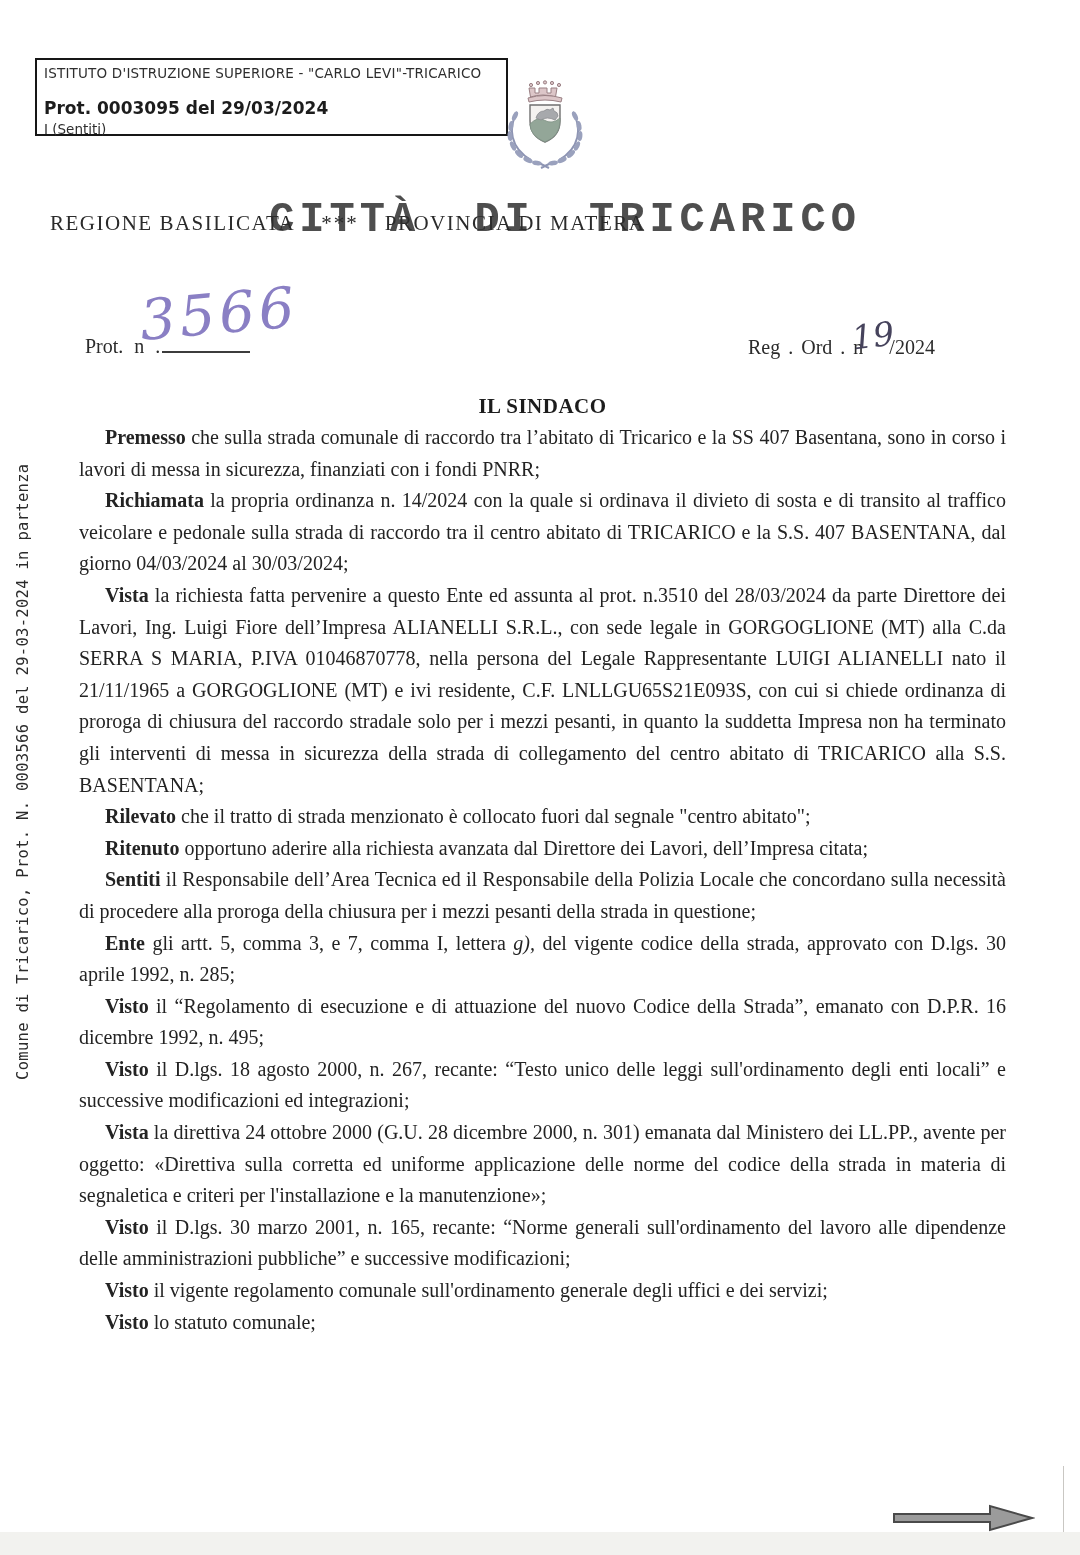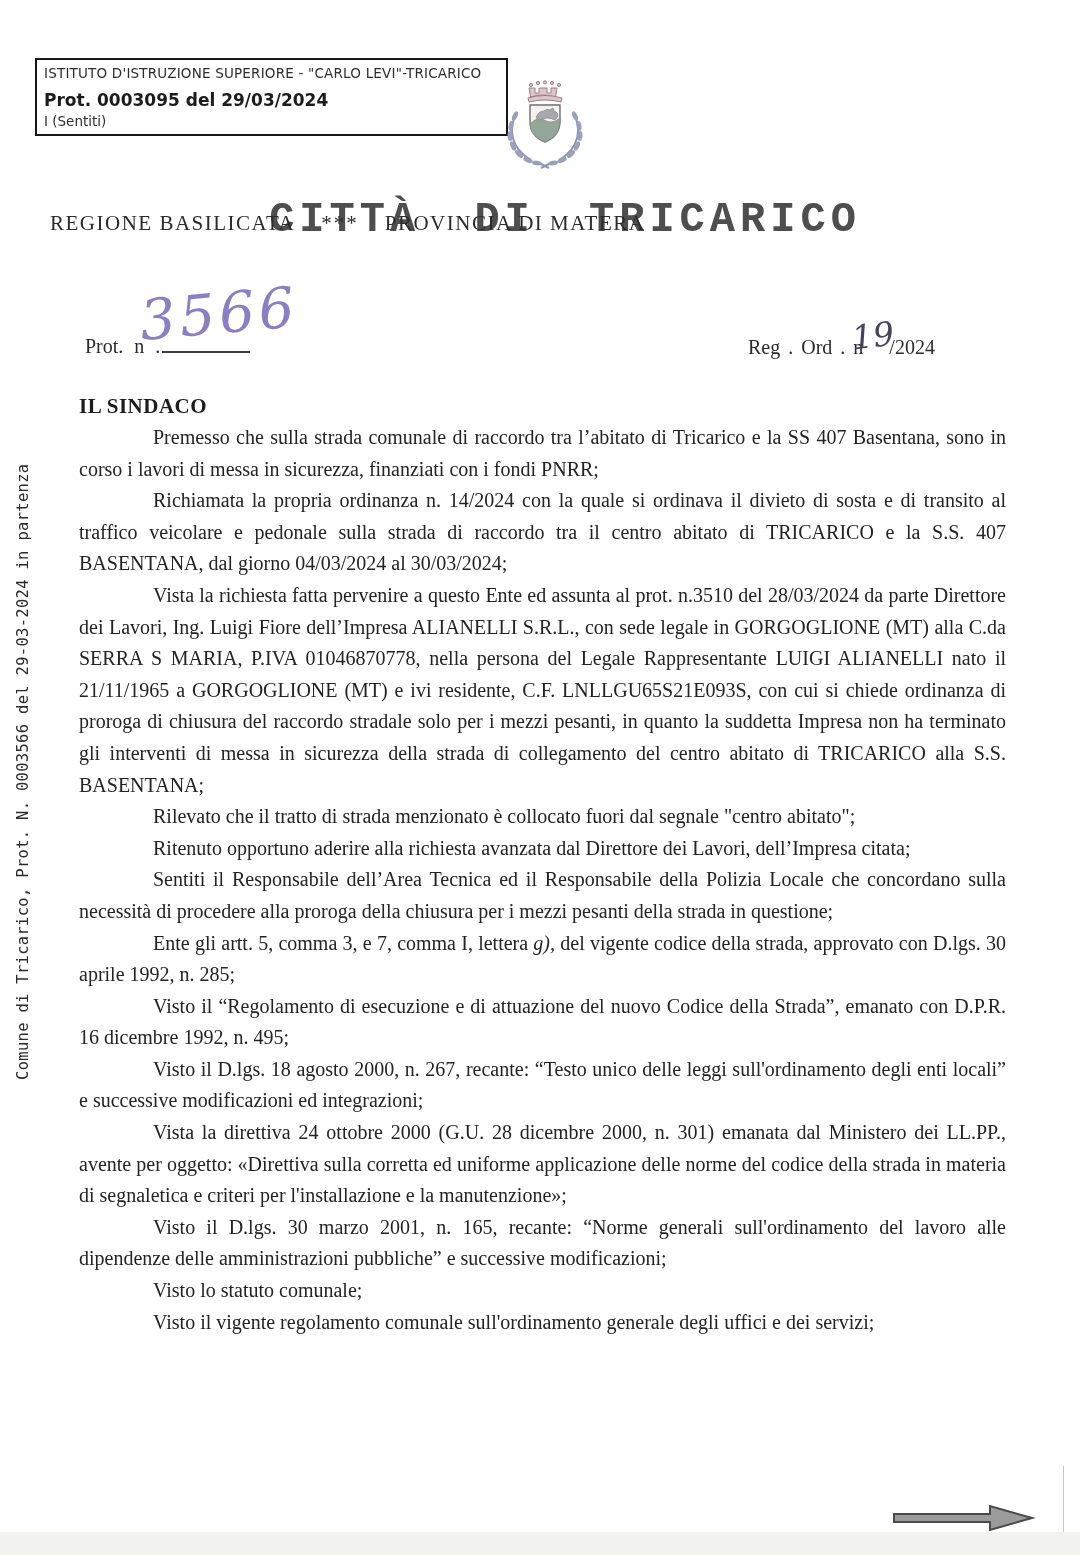--- a/index.html
+++ b/index.html
@@ -6,47 +6,47 @@
   .page{position:relative;width:1080px;height:1555px;background:#ffffff;overflow:hidden;
         font-family:"Liberation Serif",serif;color:#1f1f1f;}
   
   .bottom-strip{position:absolute;left:0;right:0;bottom:0;height:23px;background:#f2f2ef;}
   .right-edge{position:absolute;left:1063px;top:1466px;width:1px;height:66px;background:#c9c7c3;}
   
   .stamp-box{position:absolute;left:35px;top:58px;width:456px;height:64px;background:#fff;
              border:2px solid #161616;padding:5px 6px 5px 7px;
              font-family:"DejaVu Sans","Liberation Sans",sans-serif;color:#2e2e2e;}
   .stamp-l1{font-size:13.5px;letter-spacing:0.2px;white-space:nowrap;}
-  .stamp-l2{font-size:17px;font-weight:bold;margin-top:9px;color:#1c1c1c;}
+  .stamp-l2{font-size:17px;font-weight:bold;margin-top:17px;color:#1c1c1c;}
   .stamp-l3{font-size:13.5px;margin-top:3px;}
   
   .crest{position:absolute;left:501px;top:78px;width:88px;height:92px;}
   
   .header-title{position:absolute;left:50px;top:153px;width:1030px;text-align:center;
                 font-family:Liberation Mono, monospace;font-weight:bold;
                 font-size:42px;letter-spacing:5px;word-spacing:24px;color:#4e4e4e;margin-top:43px;}
   .header-subtitle{position:absolute;left:50px;top:211px;width:1030px;
                    font-size:21px;letter-spacing:1.5px;color:#2b2b2b;}
   .header-subtitle .sep{display:inline-block;margin:0 26px;letter-spacing:2px;}
   
   .prot-line{position:absolute;left:85px;top:333px;font-size:20px;color:#2b2b2b;word-spacing:6px;}
   .prot-underline{display:inline-block;width:88px;border-bottom:2px solid #3c3c3c;height:18px;margin-left:2px;}
   .hw{font-family:"DejaVu Serif",serif;font-style:italic;white-space:nowrap;}
   .hw-3566{position:absolute;left:140px;top:288px;font-size:56px;letter-spacing:4px;
            color:#8a7fc4;transform:rotate(-5deg);transform-origin:0 50%;}
   .reg-line{position:absolute;left:748px;top:336px;font-size:20px;color:#2b2b2b;word-spacing:3px;}
   .hw-19{position:absolute;left:852px;top:316px;font-size:33px;color:#46435c;
          transform:rotate(-7deg);}
   
-  .doc-heading{position:absolute;left:79px;top:394px;width:927px;
+  .doc-heading{position:absolute;left:79px;top:394px;width:927px;text-align:center;
                font-size:21px;font-weight:bold;letter-spacing:0.5px;color:#1c1c1c;}
   .doc-body{position:absolute;left:79px;top:422px;width:927px;font-size:20px;line-height:31.6px;
             text-align:justify;color:#232323;}
   .doc-body p{margin:0;text-indent:26px;}
-  .b{font-weight:normal;margin-left:48px;}
+  .b{font-weight:bold;}
   .i{font-style:italic;}
   
   .side-stamp{position:absolute;left:14px;top:1080px;width:600px;transform:rotate(-90deg);
               transform-origin:0 0;font-family:"DejaVu Sans Mono","Liberation Mono",monospace;
               font-size:15.5px;letter-spacing:0.3px;color:#2b2b2b;white-space:nowrap;}
   
   .arrow{position:absolute;left:893px;top:1503px;width:142px;height:30px;}
 </style>
 </head>
 <body>
@@ -125,22 +125,22 @@
       <p><span class="b">Richiamata</span><span> la propria ordinanza n. 14/2024 con la quale si ordinava il divieto di sosta e di transito al traffico veicolare e pedonale sulla strada di raccordo tra il centro abitato di TRICARICO e la  S.S. 407 BASENTANA, dal giorno 04/03/2024 al 30/03/2024;</span></p>
       <p><span class="b">Vista</span><span> la richiesta fatta pervenire a questo Ente ed assunta al prot. n.3510 del 28/03/2024 da parte Direttore dei Lavori, Ing. Luigi Fiore dell’Impresa ALIANELLI S.R.L., con sede legale in GORGOGLIONE (MT) alla C.da SERRA S MARIA, P.IVA 01046870778, nella persona del Legale Rappresentante LUIGI ALIANELLI nato il 21/11/1965 a GORGOGLIONE (MT) e ivi residente, C.F. LNLLGU65S21E093S, con cui si chiede ordinanza di  proroga di chiusura del raccordo stradale solo per i mezzi pesanti, in quanto la suddetta Impresa non ha terminato gli  interventi di messa in sicurezza della strada di collegamento del centro abitato di TRICARICO alla S.S. BASENTANA;</span></p>
       <p><span class="b">Rilevato</span><span> che il tratto di strada menzionato è collocato fuori dal segnale "centro abitato";</span></p>
       <p><span class="b">Ritenuto</span><span> opportuno aderire alla richiesta avanzata dal Direttore dei Lavori, dell’Impresa citata;</span></p>
       <p><span class="b">Sentiti</span><span> il Responsabile dell’Area Tecnica ed il Responsabile della Polizia Locale che concordano sulla necessità di procedere alla proroga della chiusura per i mezzi pesanti della strada in questione;</span></p>
       <p><span class="b">Ente</span><span> gli artt. 5, comma 3, e 7, comma I, lettera </span><span class="i">g),</span><span> del vigente codice della strada, approvato con D.lgs. 30 aprile 1992, n. 285;</span></p>
       <p><span class="b">Visto</span><span> il “Regolamento di esecuzione e di attuazione del nuovo Codice della Strada”, emanato con D.P.R. 16 dicembre 1992, n. 495;</span></p>
       <p><span class="b">Visto</span><span> il D.lgs. 18 agosto 2000, n. 267, recante: “Testo unico delle leggi sull'ordinamento degli enti locali” e successive modificazioni ed integrazioni;</span></p>
       <p><span class="b">Vista</span><span> la direttiva 24 ottobre 2000 (G.U. 28 dicembre 2000, n. 301) emanata dal Ministero dei LL.PP., avente per oggetto: «Direttiva sulla corretta ed uniforme applicazione delle norme del codice della strada in materia di segnaletica e criteri per l'installazione e la manutenzione»;</span></p>
       <p><span class="b">Visto</span><span> il D.lgs. 30 marzo 2001, n. 165, recante: “Norme generali sull'ordinamento del lavoro alle dipendenze delle amministrazioni pubbliche” e successive modificazioni;</span></p>
+      <p><span class="b">Visto</span><span> il vigente regolamento comunale sull'ordinamento generale degli uffici e dei servizi;</span></p>
       <p><span class="b">Visto</span><span> lo statuto comunale;</span></p>
-      <p><span class="b">Visto</span><span> il vigente regolamento comunale sull'ordinamento generale degli uffici e dei servizi;</span></p>
     </div>
 
   <div class="side-stamp">Comune di Tricarico, Prot. N. 0003566 del 29-03-2024 in partenza</div>
 
   <div class="arrow">
     <svg width="142" height="30" viewBox="0 0 142 30">
       <polygon points="1,11 97,11 97,3 139,15 97,27 97,19 1,19" fill="#9b9b9b" stroke="#4a4a4a" stroke-width="2" stroke-linejoin="miter"></polygon>
     </svg>
   </div>
 

